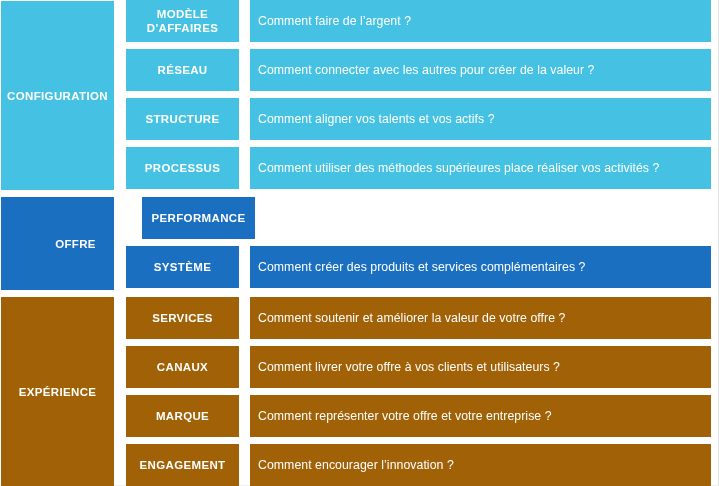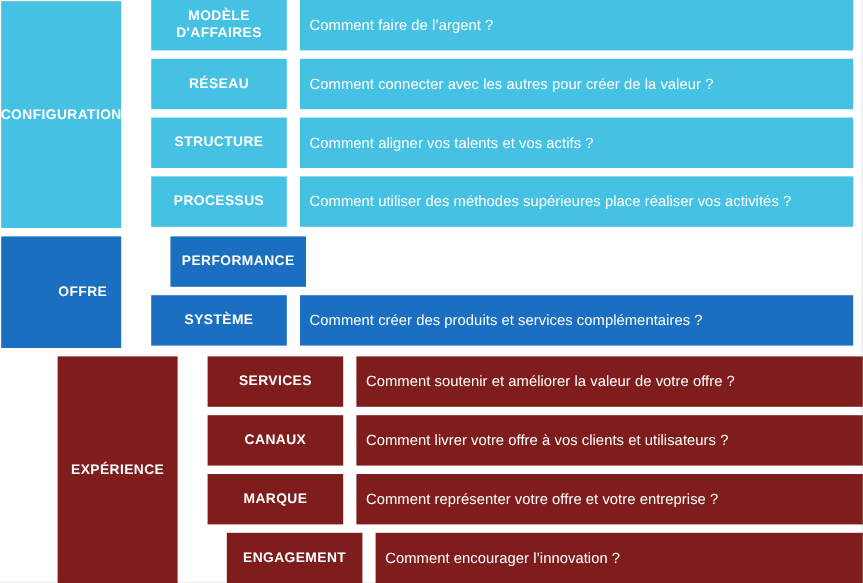--- a/index.html
+++ b/index.html
@@ -20,21 +20,21 @@
     height: 486px;
     background: #ffffff;
     box-sizing: border-box;
     border-right: 1px solid #dfe3e3;
     border-bottom: 1px solid #eef0f0;
   }
 
   .group {
     position: absolute;
     left: 1px;
-    width: 100px;
+    width: 113px;
     display: flex;
     align-items: center;
     justify-content: center;
     text-align: center;
     color: #ffffff;
     font-size: 11.5px;
     font-weight: 700;
     letter-spacing: 0.35px;
     box-sizing: border-box;
   }
@@ -70,21 +70,21 @@
     width: 461px;
     justify-content: flex-start;
     padding-left: 8px;
     font-size: 12.3px;
     font-weight: 400;
     letter-spacing: 0.05px;
   }
 
   .c-cyan   { background: #45c2e3; }
   .c-blue   { background: #1a6fc0; }
-  .c-orange { background: #7f1d1d; margin-left: 47px; }
+  .c-orange { background: #a16207; }
 </style>
 </head>
 <body>
 
 <div id="board">
     <div class="group c-cyan" style="top: 1px; height: 189px;">
       <span>CONFIGURATION</span>
     </div>
     <div class="group c-blue" style="top: 197px; height: 93px; padding-left: 36px;">
       <span>OFFRE</span>
@@ -154,21 +154,21 @@
       </div>
     </div>
     <div class="row" style="top: 395px; left: 0px; width: 719px;">
       <div class="cell cell-label c-orange">
         <span>MARQUE</span>
       </div>
       <div class="cell cell-question c-orange">
         <span>Comment représenter votre offre et votre entreprise ?</span>
       </div>
     </div>
-    <div class="row" style="top: 444px; left: 16px; width: 582px;">
+    <div class="row" style="top: 444px; left: 0px; width: 582px;">
       <div class="cell cell-label c-orange">
         <span>ENGAGEMENT</span>
       </div>
       <div class="cell cell-question c-orange">
         <span>Comment encourager l’innovation ?</span>
       </div>
     </div>
   </div>
 
 </body></html>

